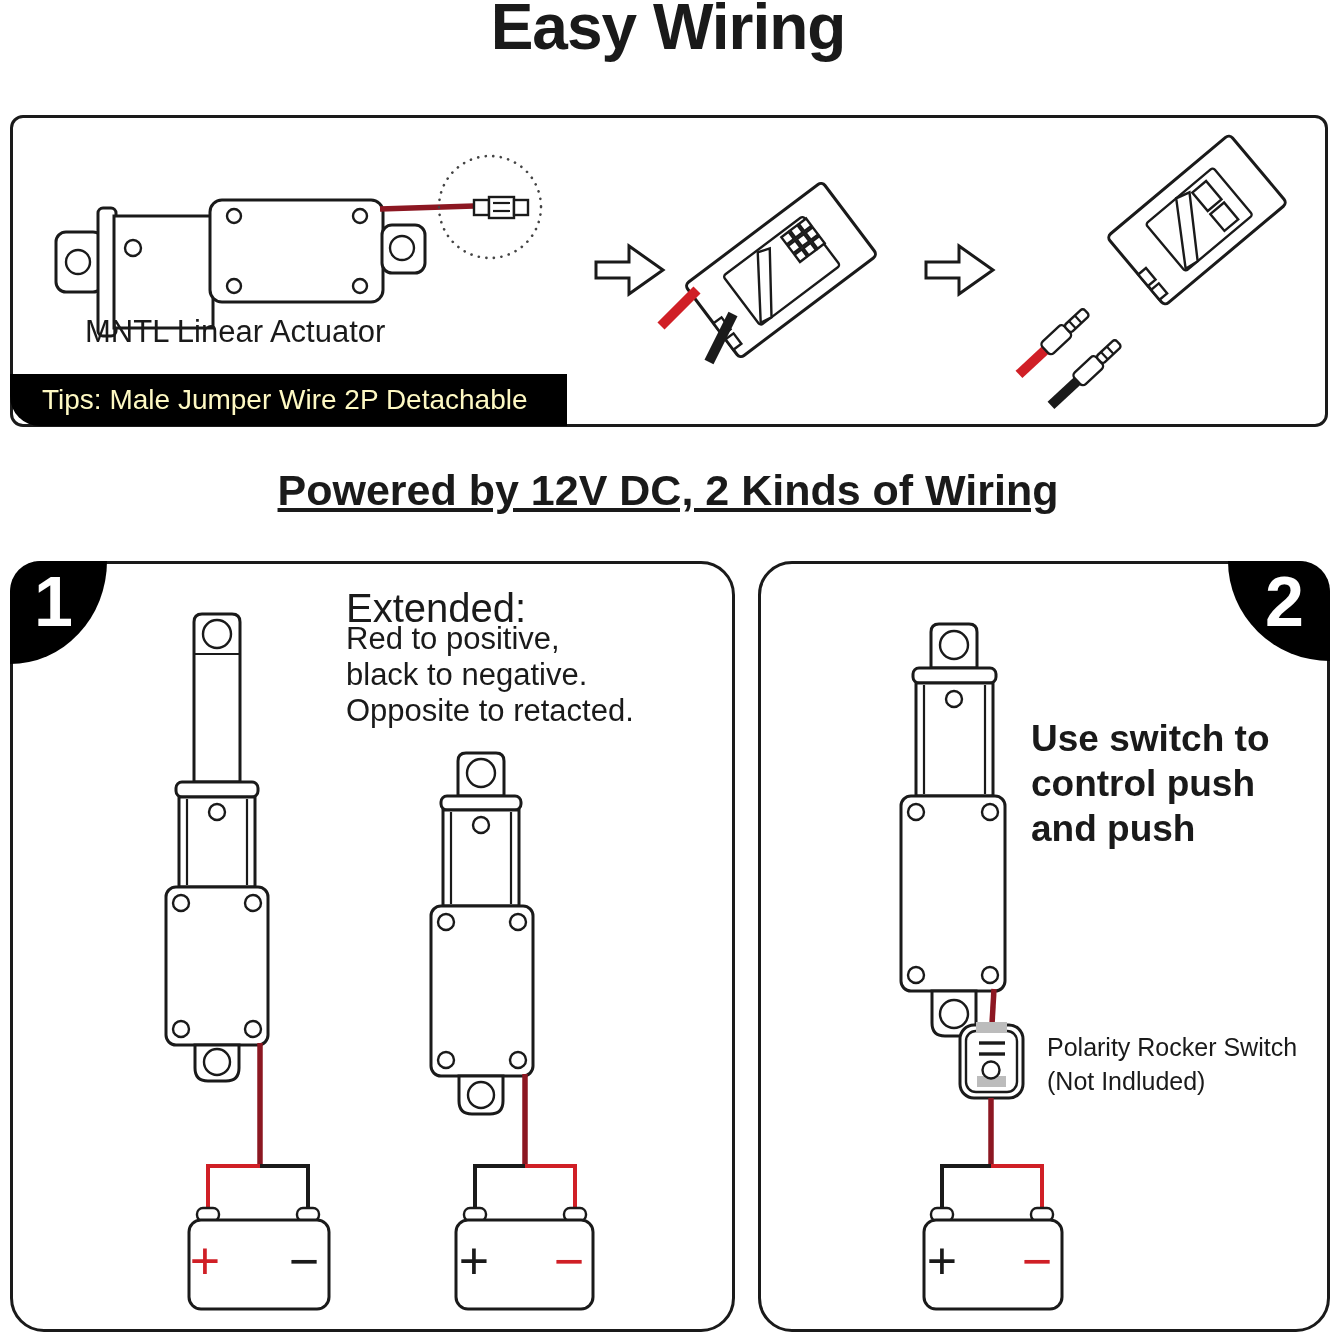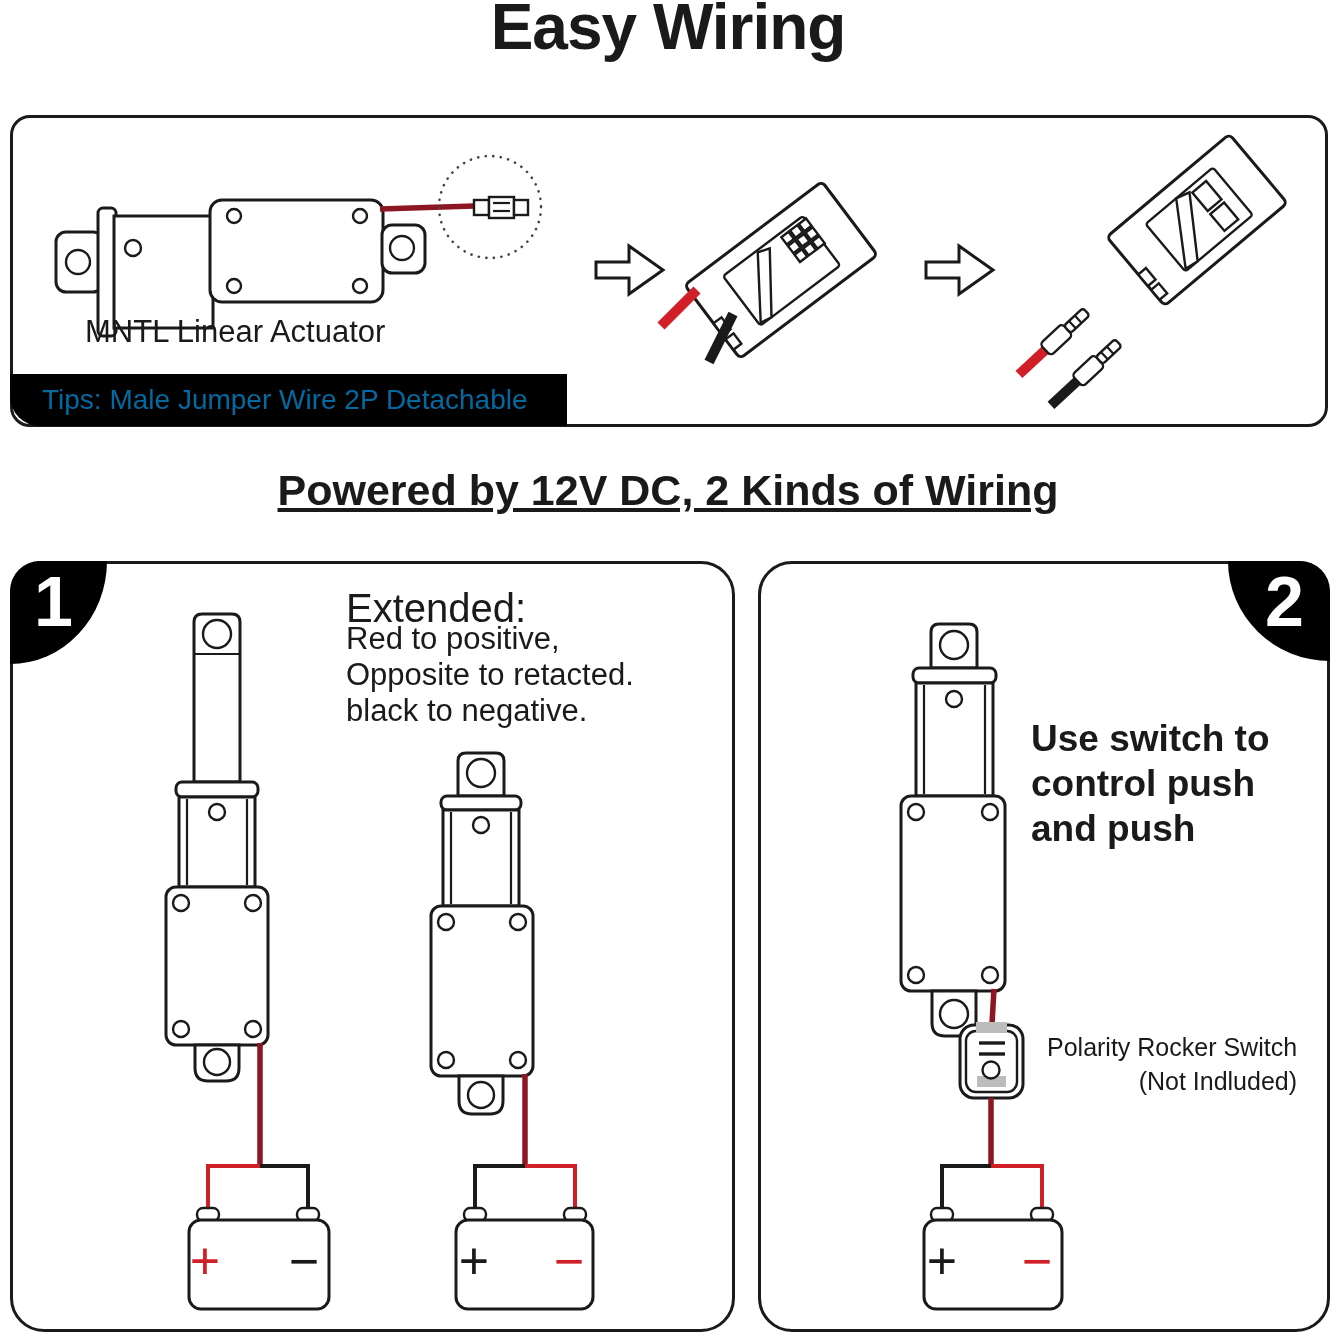--- a/index.html
+++ b/index.html
@@ -12,27 +12,27 @@
   .canvas{
     position:relative;width:1336px;height:1339px;background:#fff;
     font-family:"Liberation Sans",sans-serif;color:var(--ink);overflow:hidden;
   }
   .title{
     position:absolute;left:0;top:-8px;width:100%;text-align:center;
     font-size:64px;font-weight:700;letter-spacing:-1px;line-height:70px;
   }
   .topbox{
     position:absolute;left:10px;top:115px;width:1318px;height:312px;
-    border:3px solid var(--ink);border-radius:20px;box-sizing:border-box;
+    border:3px solid var(--ink);border-radius:13px;box-sizing:border-box;
   }
   .topart{position:absolute;left:0;top:0;}
   .product-label{position:absolute;left:72px;top:196px;font-size:31px;}
   .tips{
     position:absolute;left:10px;top:374px;width:557px;height:52px;
-    background:#000;color:#0369a1;border-radius:0 0 0 30px;
+    background:#000;color:#fef9c3;border-radius:0 0 0 30px;
     font-size:28px;line-height:52px;padding-left:32px;box-sizing:border-box;z-index:2;
     white-space:nowrap;
   }
   .subtitle{
     position:absolute;left:0;top:466px;width:100%;text-align:center;
     font-size:43px;font-weight:700;text-decoration:underline;
   }
   .panel{
     position:absolute;top:561px;height:771px;border:3px solid var(--ink);
     border-radius:34px;box-sizing:border-box;
@@ -42,21 +42,21 @@
   .panelart{position:absolute;left:0;top:0;}
   .badge{position:absolute;background:#000;color:#fff;z-index:3;}
   .badge1{left:-3px;top:-3px;width:97px;height:103px;border-radius:30px 0 100% 0;}
   .badge2{right:-3px;top:-3px;width:102px;height:100px;border-radius:0 30px 0 100%;}
   .digit{position:absolute;font-size:70px;font-weight:700;line-height:74px;}
   .badge1 .digit{left:24px;top:4px;}
   .badge2 .digit{right:26px;top:4px;}
   .p1-heading{position:absolute;left:333px;top:22px;font-size:40px;font-weight:400;}
   .p1-lines{position:absolute;left:333px;top:57px;font-size:31px;line-height:36px;}
   .p2-note{position:absolute;left:270px;top:152px;font-size:37px;font-weight:700;line-height:45px;}
-  .switch-label{position:absolute;left:286px;top:466px;font-size:25px;line-height:34px;text-align:right;}
+  .switch-label{position:absolute;left:286px;top:466px;font-size:25px;line-height:34px;}
   .sym{
     position:absolute;width:44px;text-align:center;
     font-size:52px;font-weight:500;line-height:48px;top:673px;
   }
   .sym.red{color:var(--red);}
   .sym.blk{color:var(--ink);}
   
   svg .o{fill:#fff;stroke:var(--ink);stroke-width:3;}
   svg .o2{fill:#fff;stroke:var(--ink);stroke-width:2.4;}
   svg .thin{fill:none;stroke:var(--ink);stroke-width:2.2;}
@@ -161,22 +161,22 @@
 
   <div class="subtitle">Powered by 12V DC, 2 Kinds of Wiring</div>
 
   <div class="panel" id="panel1">
     <div class="badge badge1">
       <span class="digit">1</span>
     </div>
     <div class="p1-heading">Extended:</div>
     <div class="p1-lines">
       <div>Red to positive,</div>
+      <div>black to negative.</div>
       <div>Opposite to retacted.</div>
-      <div>black to negative.</div>
     </div>
     <svg class="panelart" width="719" height="765" viewBox="0 0 719 765">
 
       <g>
         <path class="o" d="M189,50 h30 q8,0 8,8 v160 h-46 v-160 q0,-8 8,-8 z"></path>
         <line class="thin" x1="181" y1="90" x2="227" y2="90"></line>
         <circle class="o2" cx="204" cy="70" r="14"></circle>
         <rect class="o" x="163" y="218" width="82" height="15" rx="6"></rect>
         <rect class="o" x="166" y="233" width="76" height="90"></rect>
         <line class="thin" x1="174" y1="235" x2="174" y2="321"></line>

